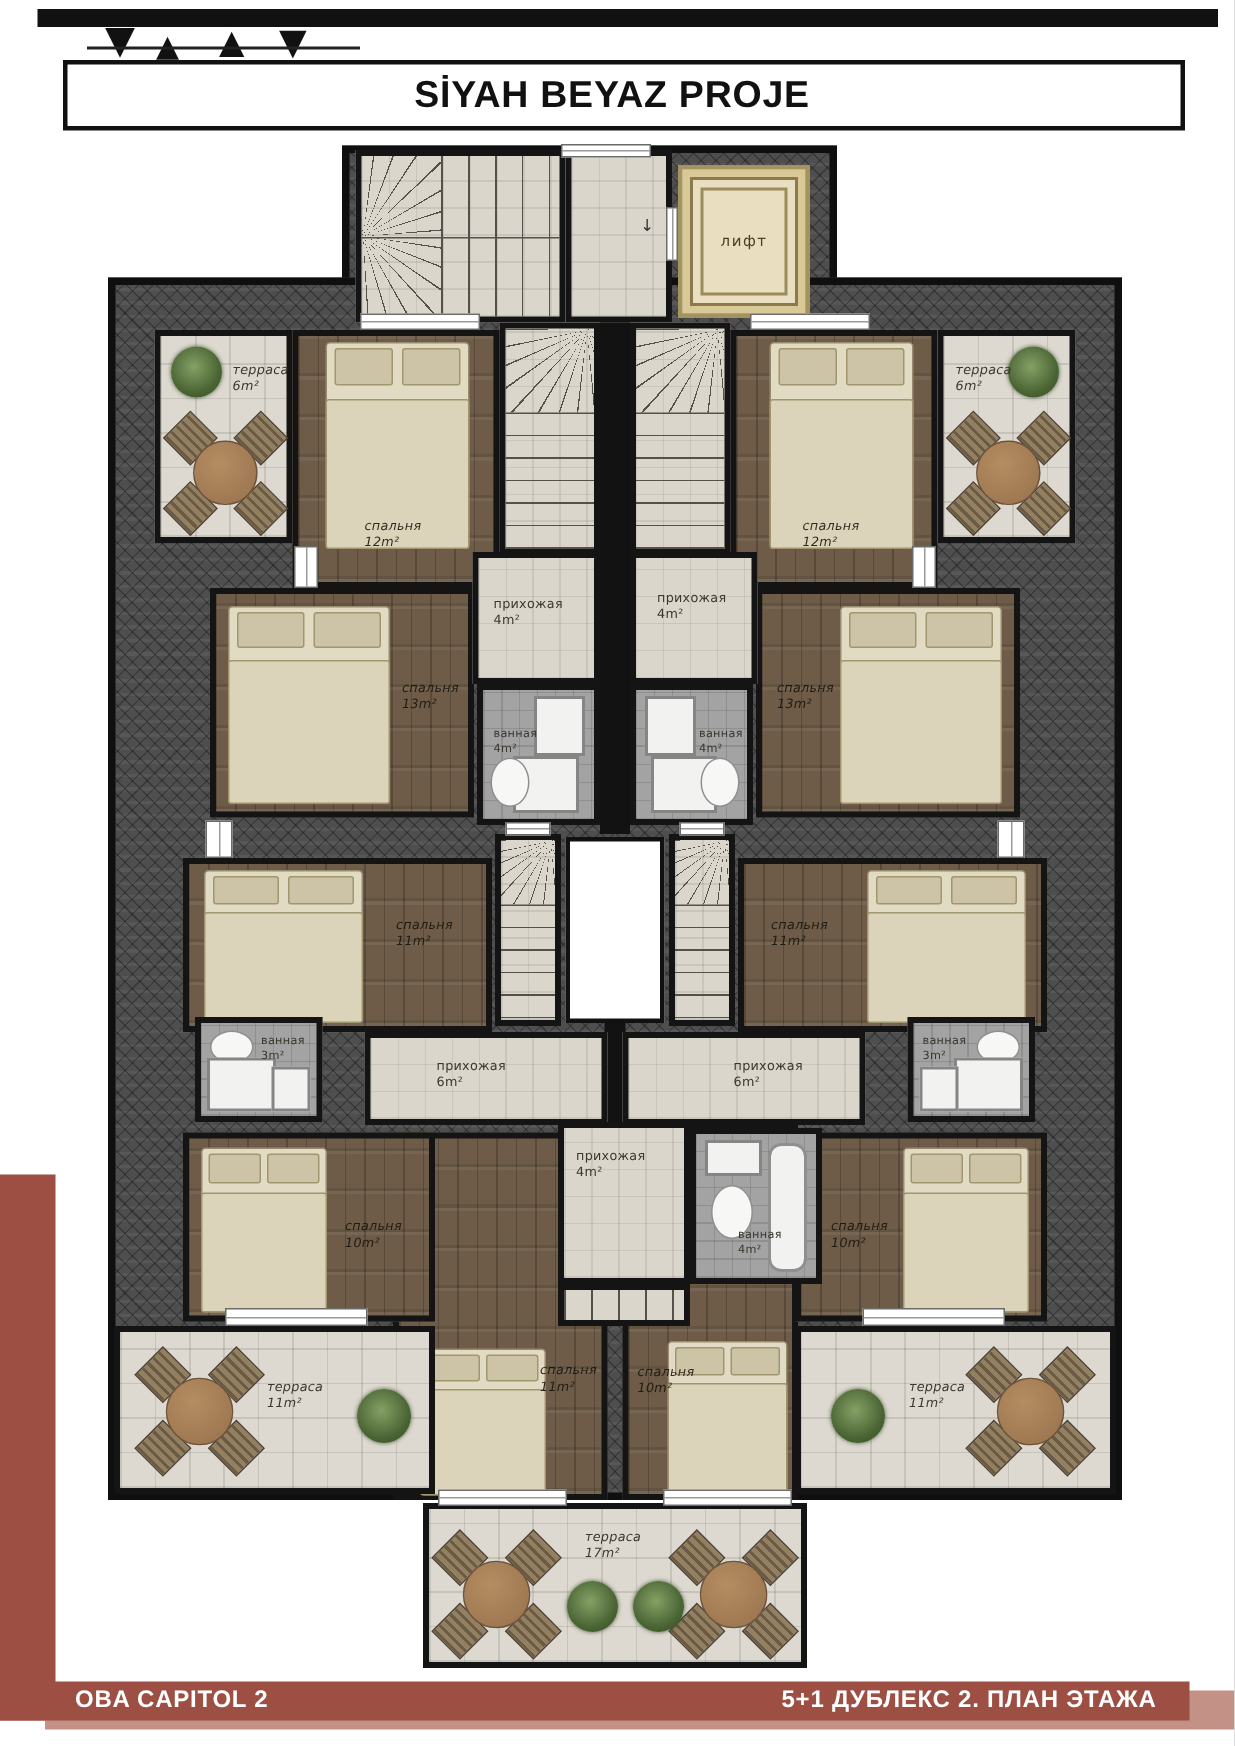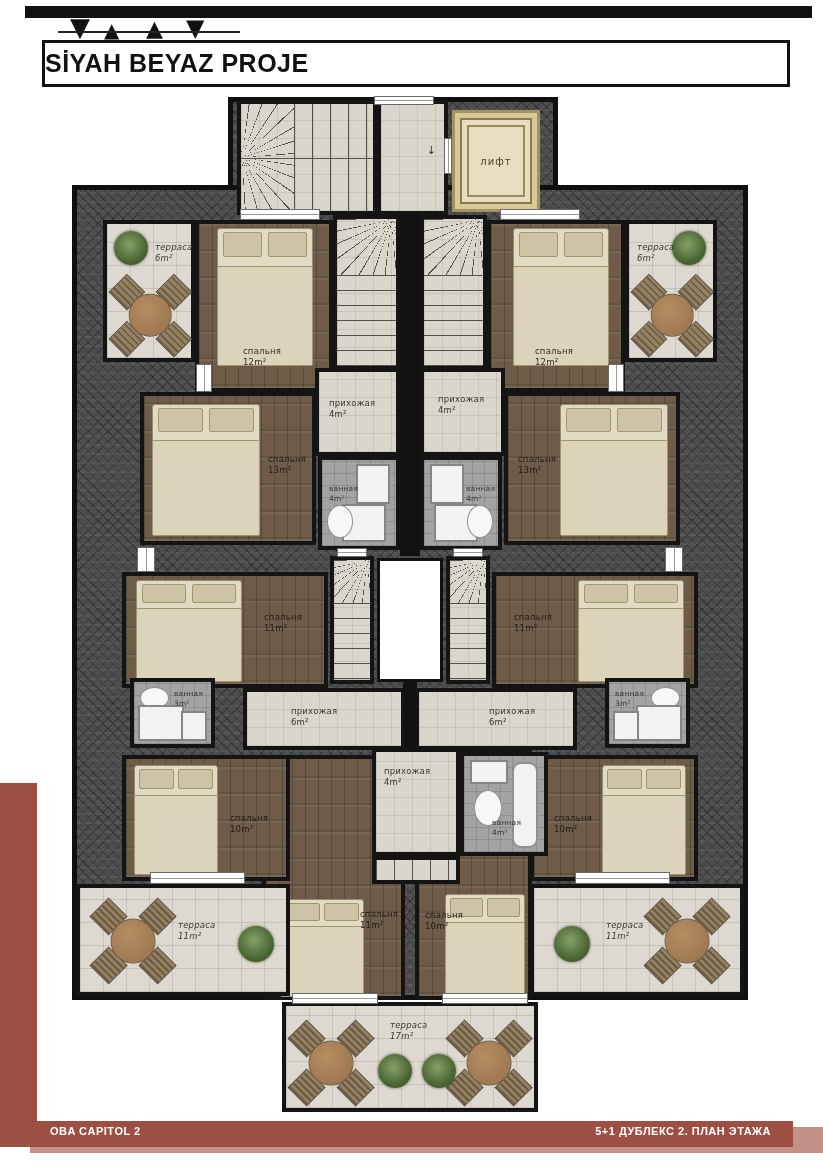--- a/index.html
+++ b/index.html
@@ -53,37 +53,37 @@
   .tset b{position:absolute;left:50%;top:50%;width:58%;height:58%;transform:translate(-50%,-50%);
           background:radial-gradient(circle at 40% 35%, #b68d62,#96714c);border:1px solid #6e533a;border-radius:50%;}
   .plant{position:absolute;border-radius:50%;
          background:radial-gradient(circle at 45% 40%, #85a166, #4a6534 62%, #344a20);box-shadow:0 0 3px rgba(40,60,25,.8);}
   .shower{position:absolute;background:#f2f2f0;border:2px solid #858585;box-sizing:border-box;}
   .wc{position:absolute;background:#f7f7f5;border:1px solid #8f8f8f;border-radius:50%;}
   .tub{position:absolute;background:#f2f2f0;border:2px solid #8f8f8f;border-radius:9px;box-sizing:border-box;}
   
   .rlabel{position:absolute;font-size:8.5px;line-height:1.3;color:#3a382f;letter-spacing:.2px;}
   .rlabel span{display:block;}
-  .on-wood{color:rgba(24,18,10,.88);}
+  .on-wood{color:rgba(24,18,10,.88);font-style:italic;}
   .tiny{font-size:7.5px;}
   
   .lift{background:#e9dfc0;border:3px solid #a3935f;
         box-shadow:inset 0 0 0 5px #d8c996, inset 0 0 0 7px #8a7a4d, inset 0 0 0 12px #e9dfc0, inset 0 0 0 14px #9c8c5c;
         display:flex;align-items:center;justify-content:center;
         font-size:10px;color:#4a3f26;letter-spacing:1px;}
   
   .topbar{background:#111;}
-  .hbox{border:3px solid #111;background:#fff;display:flex;align-items:center;justify-content:flex-start;}
+  .hbox{border:3px solid #111;background:#fff;display:flex;align-items:center;justify-content:center;}
   .htitle{font-family:"Liberation Sans",sans-serif;font-weight:bold;font-size:25px;color:#111;
           letter-spacing:.5px;padding-right:16px;}
   .bird{position:absolute;color:#111;line-height:1;}
   .logoline{background:#222;}
   .maroon{background:#9d4f43;}
   .maroon-light{background:#c49186;}
-  .ftext{position:absolute;font-family:"Liberation Sans",sans-serif;font-weight:bold;font-size:11px;color:#fff;letter-spacing:.5px;}
+  .ftext{position:absolute;font-family:"Liberation Sans",sans-serif;font-weight:bold;font-size:16px;color:#fff;letter-spacing:.5px;}
   .arrow{position:absolute;font-size:11px;color:#333;}
 </style>
 </head>
 <body>
 
 <div class="page">
 
   <div class="abs topbar" style="left:25px;top:6px;width:787px;height:12px;"></div>
   <span class="bird" style="left:70px;top:14px;font-size:26px;">▼</span>
   <span class="bird" style="left:104px;top:20px;font-size:20px;">▲</span>

